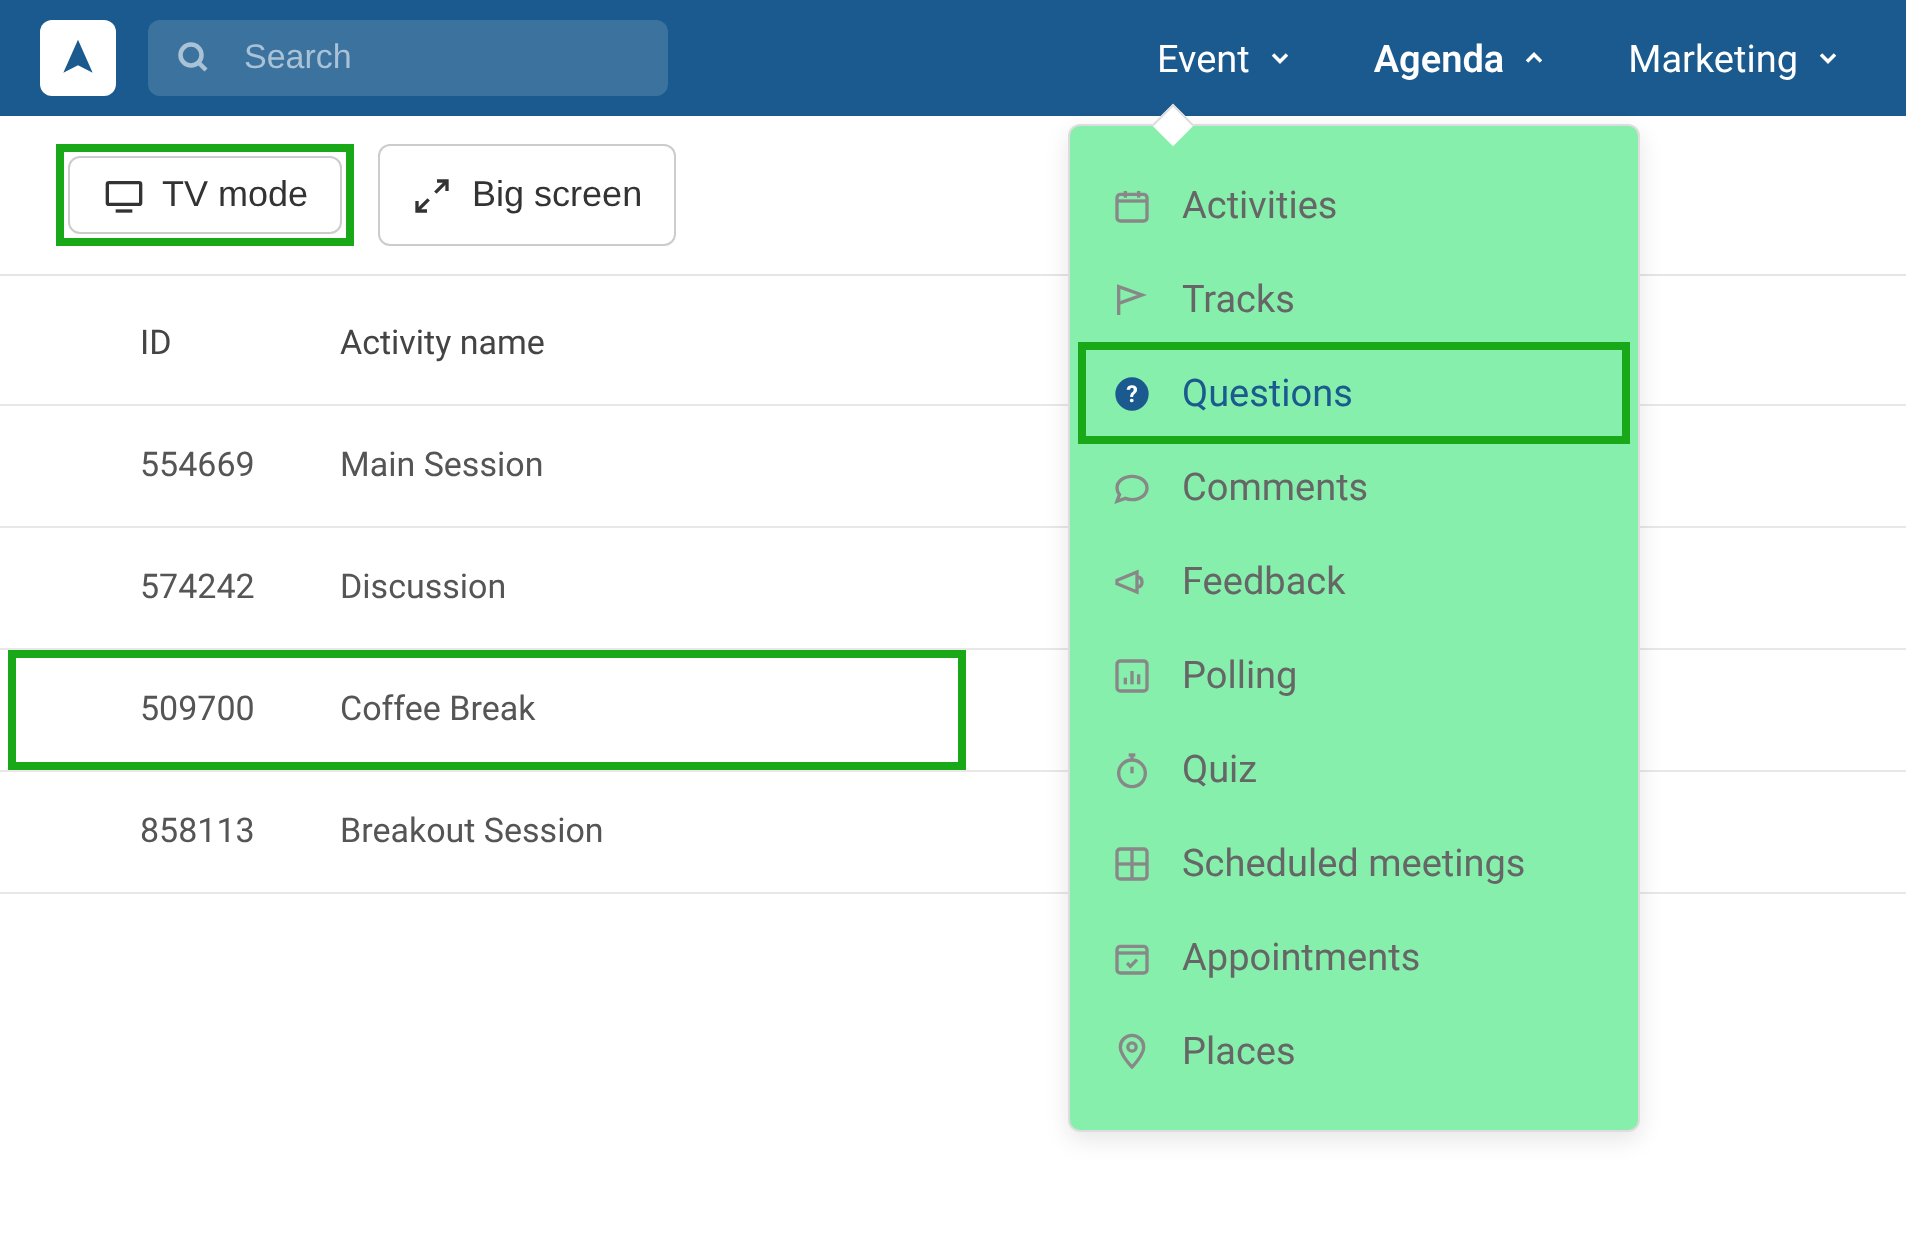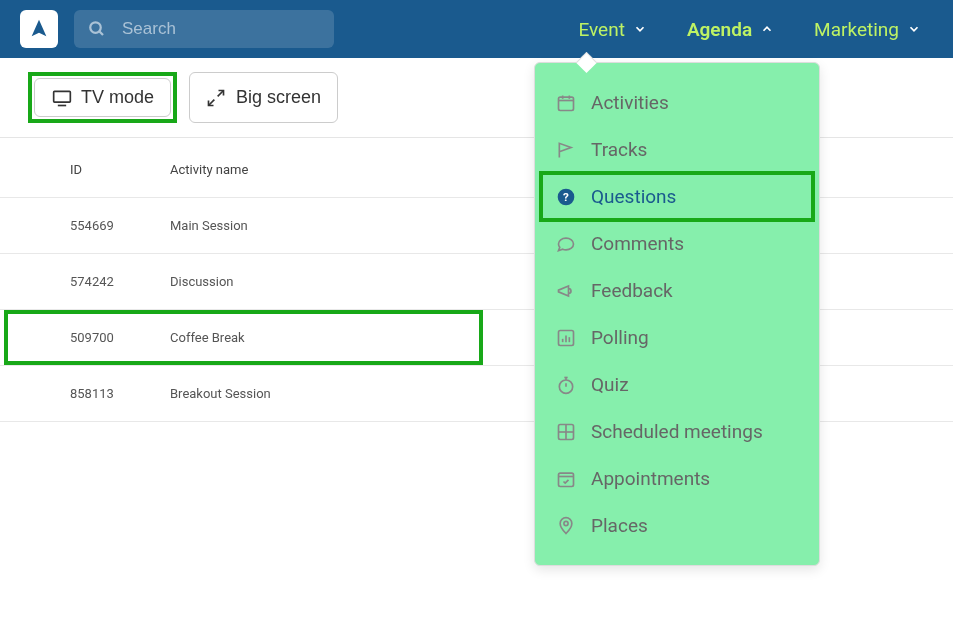--- a/index.html
+++ b/index.html
@@ -43,21 +43,21 @@
       background: transparent;
       border: none;
       outline: none;
       color: #c0d5e5;
       font-size: 17px;
       width: 100%;
     }
     .search-box input::placeholder { color: #aac2d6; }
     .nav-spacer { flex: 1; }
     .nav-item {
-      color: #bef264;
+      color: #ffffff;
       font-size: 19px;
       display: flex;
       align-items: center;
       gap: 8px;
       cursor: pointer;
       padding: 6px 12px;
     }
     .nav-item.active {
       font-weight: 600;
     }
@@ -85,21 +85,21 @@
       border: 4px solid #18a818;
       border-radius: 0;
     }
     .table {
       width: 100%;
     }
     .table-row {
       display: flex;
       padding: 20px 0;
       border-bottom: 1px solid #e8e8e8;
-      font-size: 13px;
+      font-size: 17px;
       color: #555;
     }
     .table-header {
       color: #444;
       border-bottom: 1px solid #e8e8e8;
       padding-top: 24px;
     }
     .col-id { width: 170px; padding-left: 70px; }
     .col-name { flex: 1; padding-left: 0; }
     .row-highlight {

